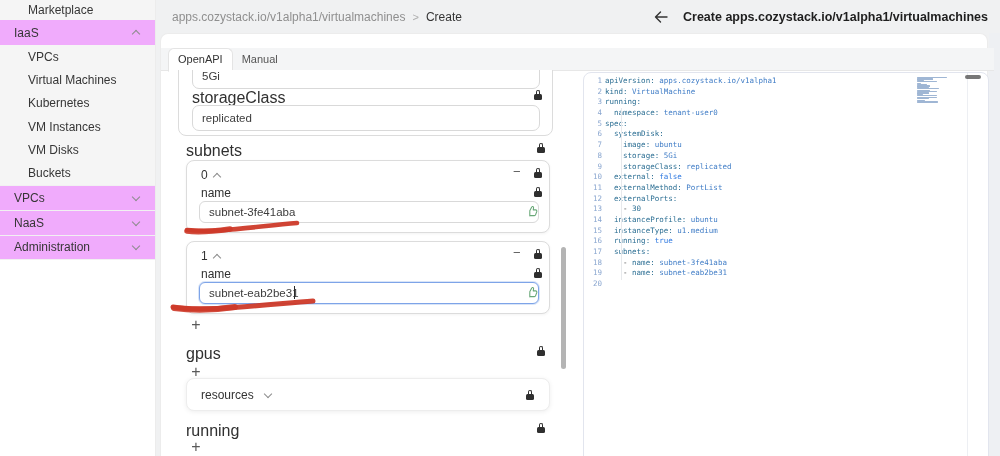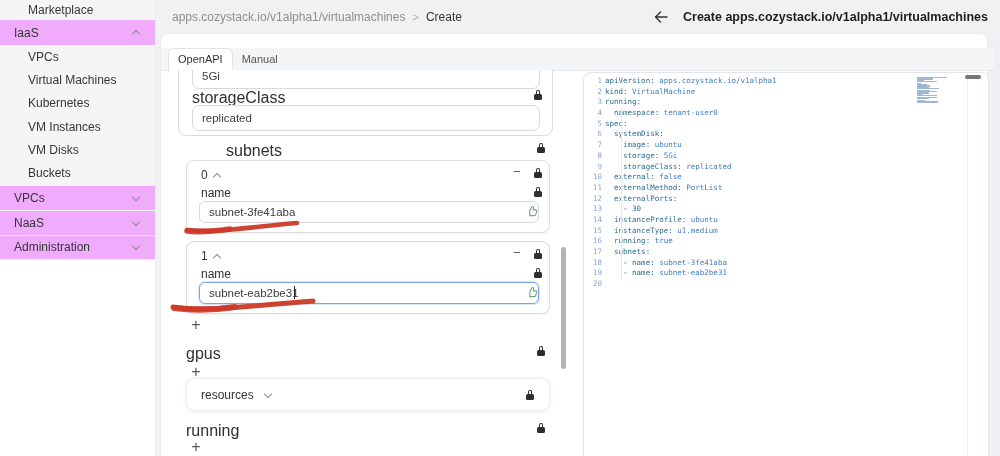--- a/index.html
+++ b/index.html
@@ -42,21 +42,21 @@
   .tab{font-size:11px;color:#555;padding:0 9px;height:22px;line-height:22px;cursor:pointer;}
   .tab-active{background:#fff;border:1px solid #e4e4e4;border-bottom:1px solid #fff;border-radius:6px 6px 0 0;
               color:#333;margin-bottom:-1px;line-height:20px;}
 
   
   .formpane{position:absolute;left:160px;top:70px;width:412px;height:386px;overflow:hidden;z-index:6;}
   .cardA{position:absolute;left:18px;top:-42px;width:375px;height:108px;background:#fff;
          border:1px solid #dcdcdc;border-radius:8px;box-sizing:border-box;}
   .flabel{position:absolute;font-size:16px;color:#303030;}
   .lbl-storageclass{left:32px;top:19px;}
-  .lbl-subnets{left:26px;top:72px;margin-left:40px;}
+  .lbl-subnets{left:26px;top:72px;}
   .lbl-gpus{left:26px;top:275px;}
   .lbl-ssh{left:26px;top:352px;}
 
   .inp{position:absolute;box-sizing:border-box;background:#fff;border:1px solid #d9d9d9;border-radius:6px;
        font-family:"Liberation Sans",sans-serif;font-size:11.5px;color:#3c3c3c;padding:0 24px 0 9px;outline:none;}
   .inp-partial{left:32px;top:-8px;width:348px;height:27px;border-radius:7px;}
   .inp-storageclass{left:32px;top:35px;width:348px;height:26px;border-radius:7px;}
 
   .icard{position:absolute;left:26px;width:364px;height:73px;background:#fff;border:1px solid #dcdcdc;
          border-radius:8px;box-shadow:0 1px 3px rgba(0,0,0,.05);box-sizing:border-box;}

